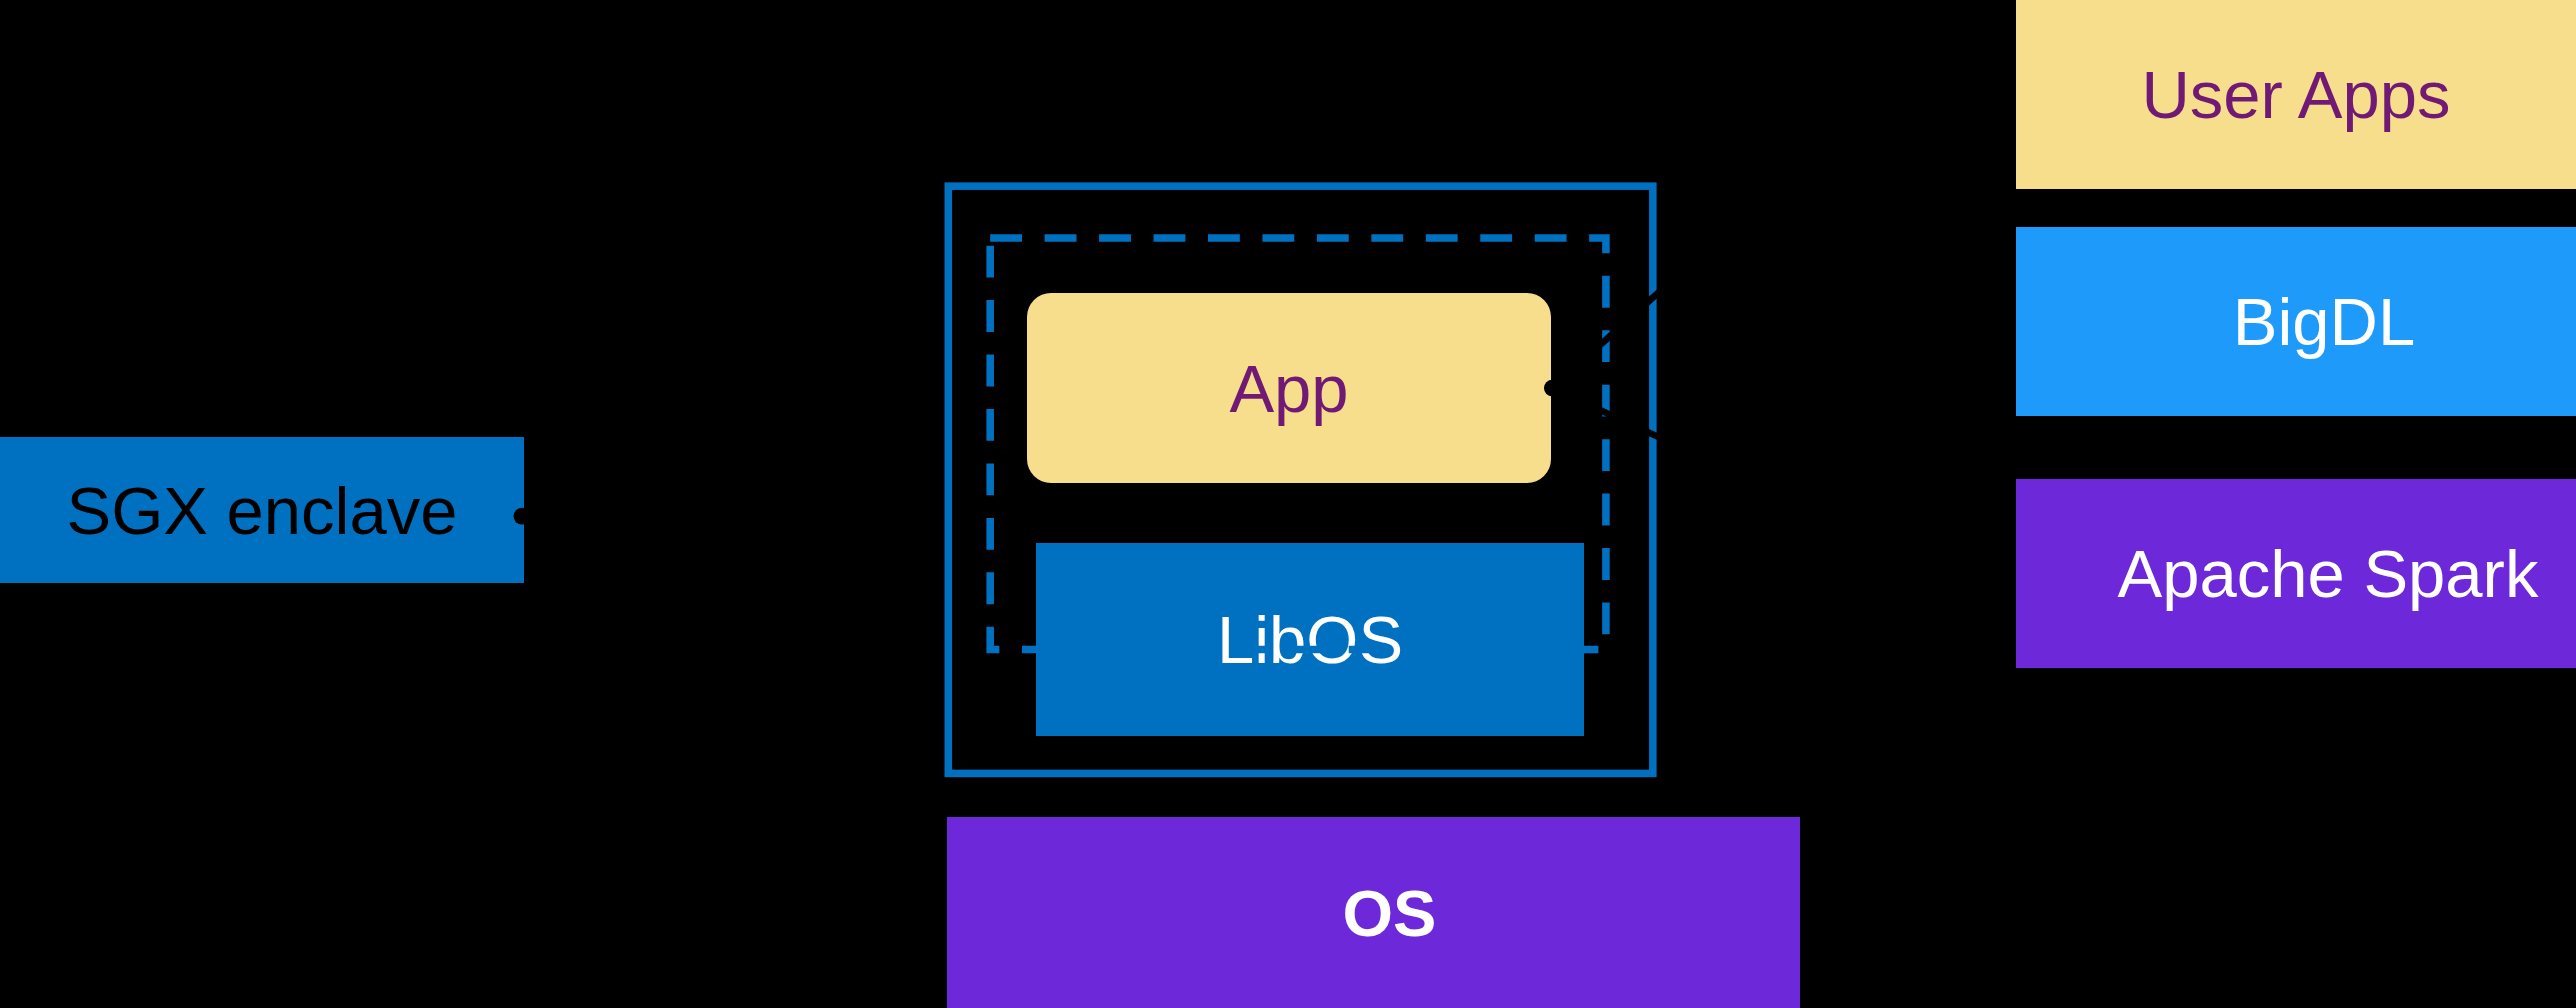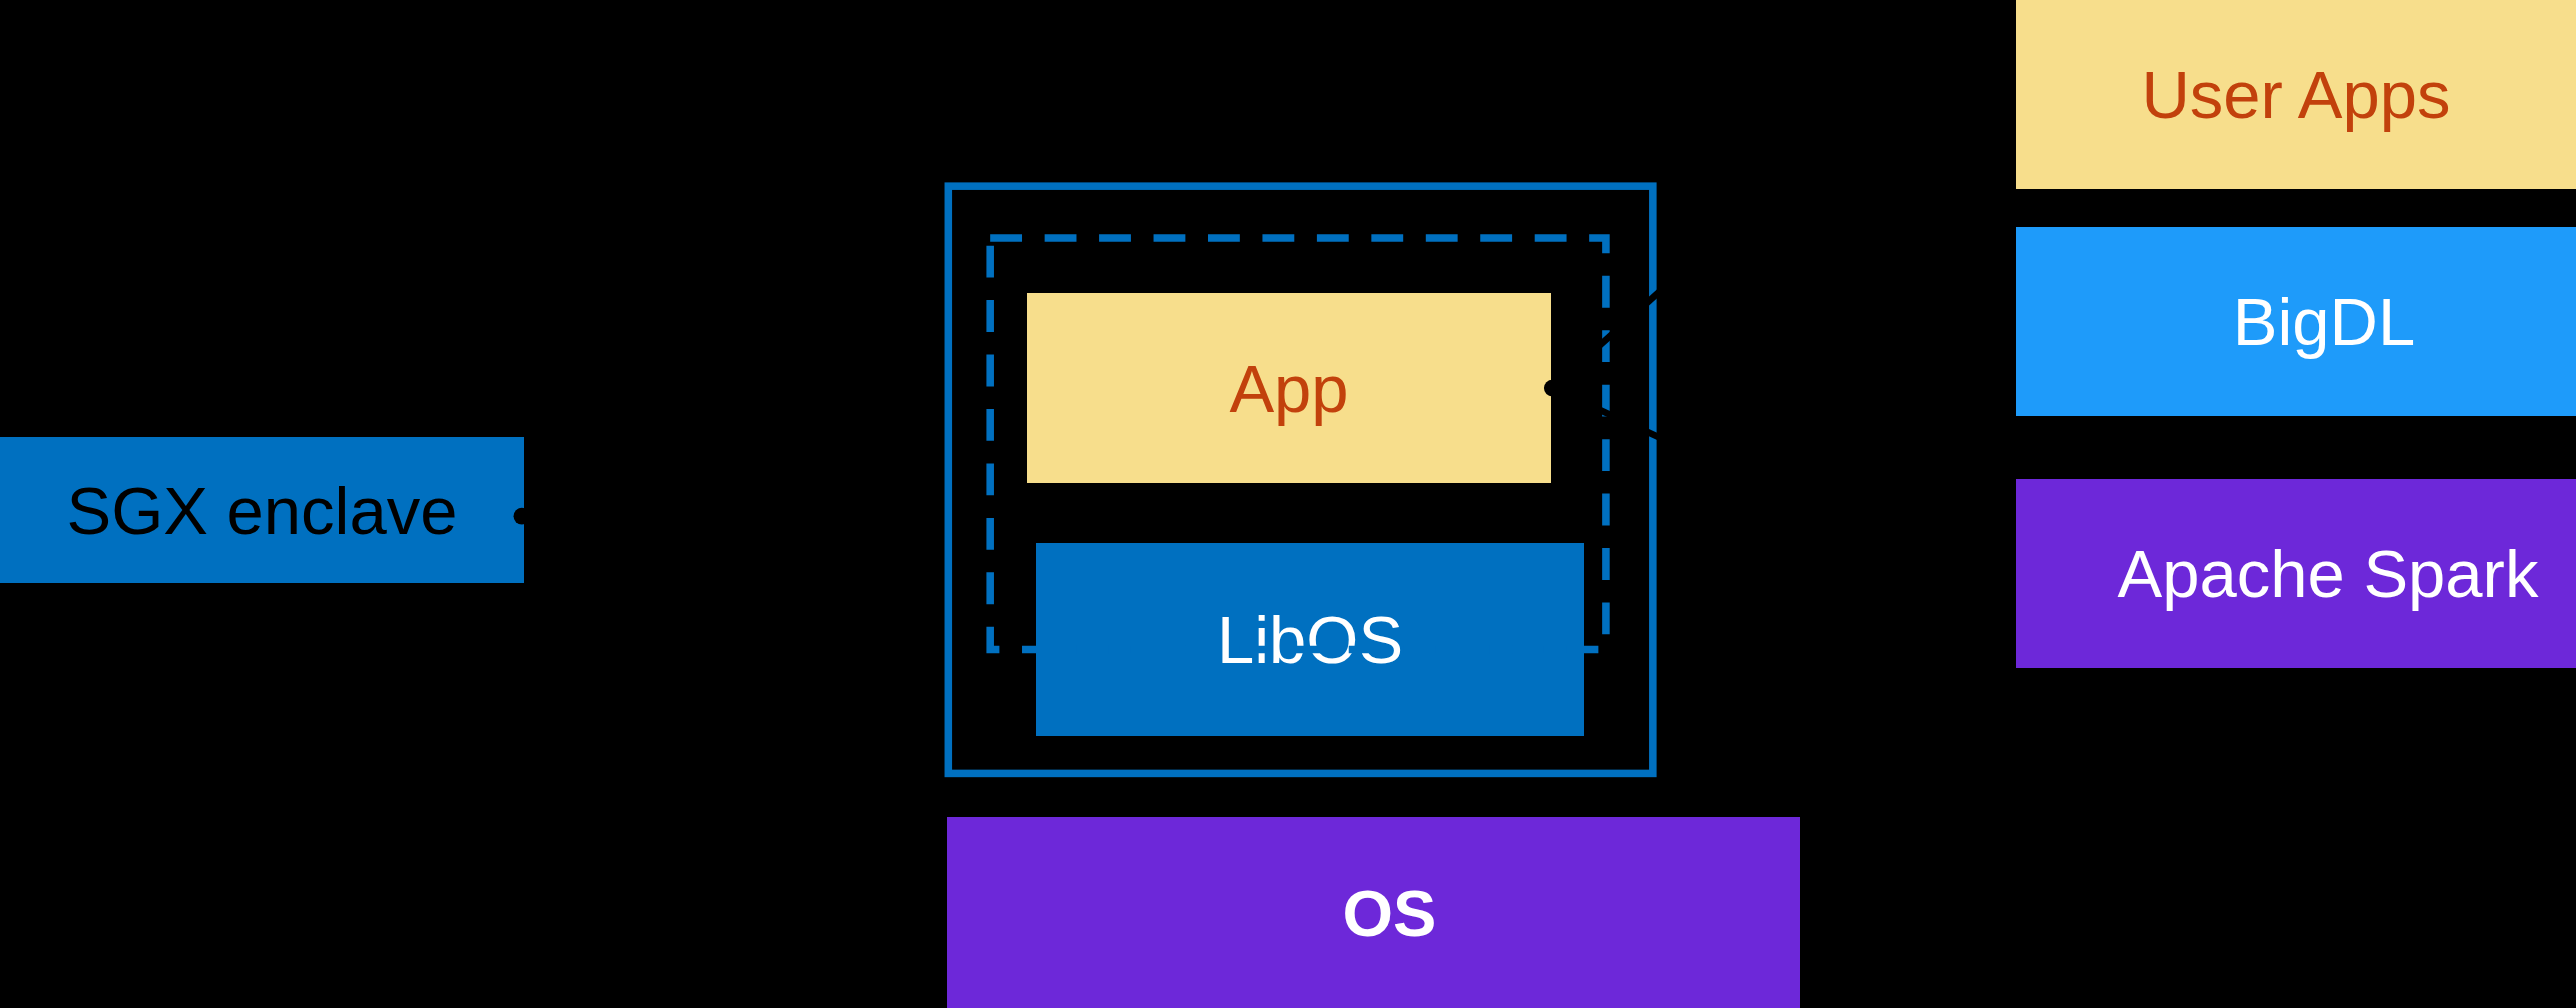--- a/index.html
+++ b/index.html
@@ -24,24 +24,24 @@
     justify-content: center;
     font-size: 67px;
     line-height: 1;
     white-space: nowrap;
   }
   .fill-intel-blue { background: #0070C0; }
   .fill-bright-blue { background: #1E9BFA; padding-left: 28px; }
   .fill-yellow { background: #F7DE8C; }
   .fill-gray { background: #6d28d9; padding-left: 32px; }
   .text-white { color: #FFFFFF; }
-  .text-black { color: #c2410c; }
+  .text-black { color: #701a75; }
 
   #sgx-box    { left: 0px;    top: 421px; width: 524px; height: 146px; margin-top: 16px; }
-  #app-box    { left: 1027px; top: 293px; width: 524px; height: 190px; }
+  #app-box    { left: 1027px; top: 293px; width: 524px; height: 190px; border-radius: 24px; }
   #libos-box  { left: 1036px; top: 543px; width: 548px; height: 193px; }
   #os-box     { left: 947px; top: 817px; width: 821px; height: 192px; font-weight: bold; font-size: 65px; }
   #userapps-box { left: 2016px; top: 0px;   width: 560px; height: 189px; }
   #bigdl-box    { left: 2016px; top: 227px; width: 560px; height: 189px; }
   #spark-box    { left: 2016px; top: 479px; width: 560px; height: 189px; }
 
   #overlay {
     position: absolute;
     left: 0; top: 0;
     width: 2576px;

